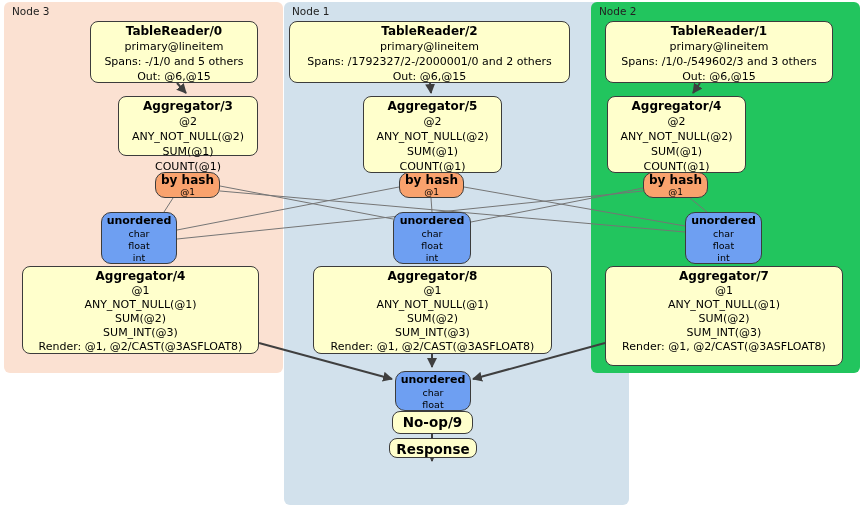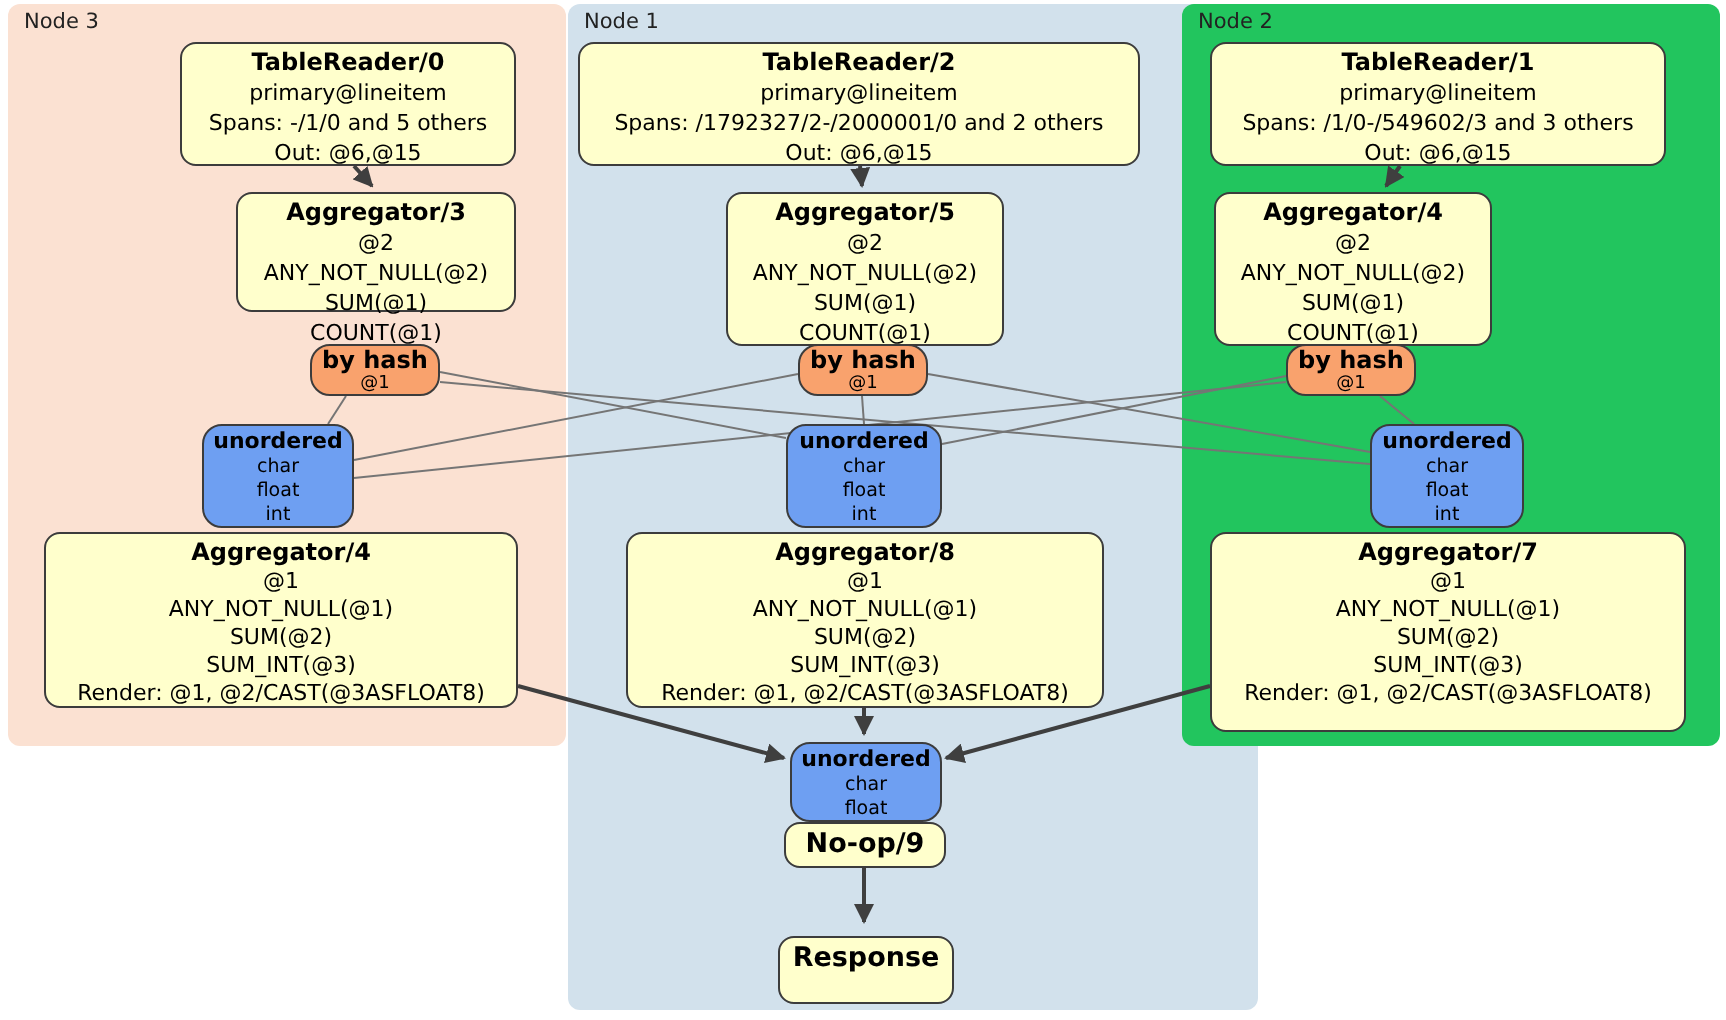--- a/index.html
+++ b/index.html
@@ -167,17 +167,17 @@
   </div>
 
   <div class="box sync" style="left:395px;top:371px;width:76px;height:40px;">
     <div class="bt">unordered</div>
     <div class="br">char</div>
     <div class="br">float</div>
   </div>
   <div class="box yellow term" style="left:392px;top:411px;width:81px;height:23px;padding-top:0;">
     <div class="bt">No-op/9</div>
   </div>
-  <div class="box yellow term" style="left:389px;top:468px;width:88px;height:34px;padding-top:0;">
+  <div class="box yellow term" style="left:389px;top:438px;width:88px;height:20px;padding-top:0;">
     <div class="bt">Response</div>
   </div>
 
 </div>
 
 </body></html>

